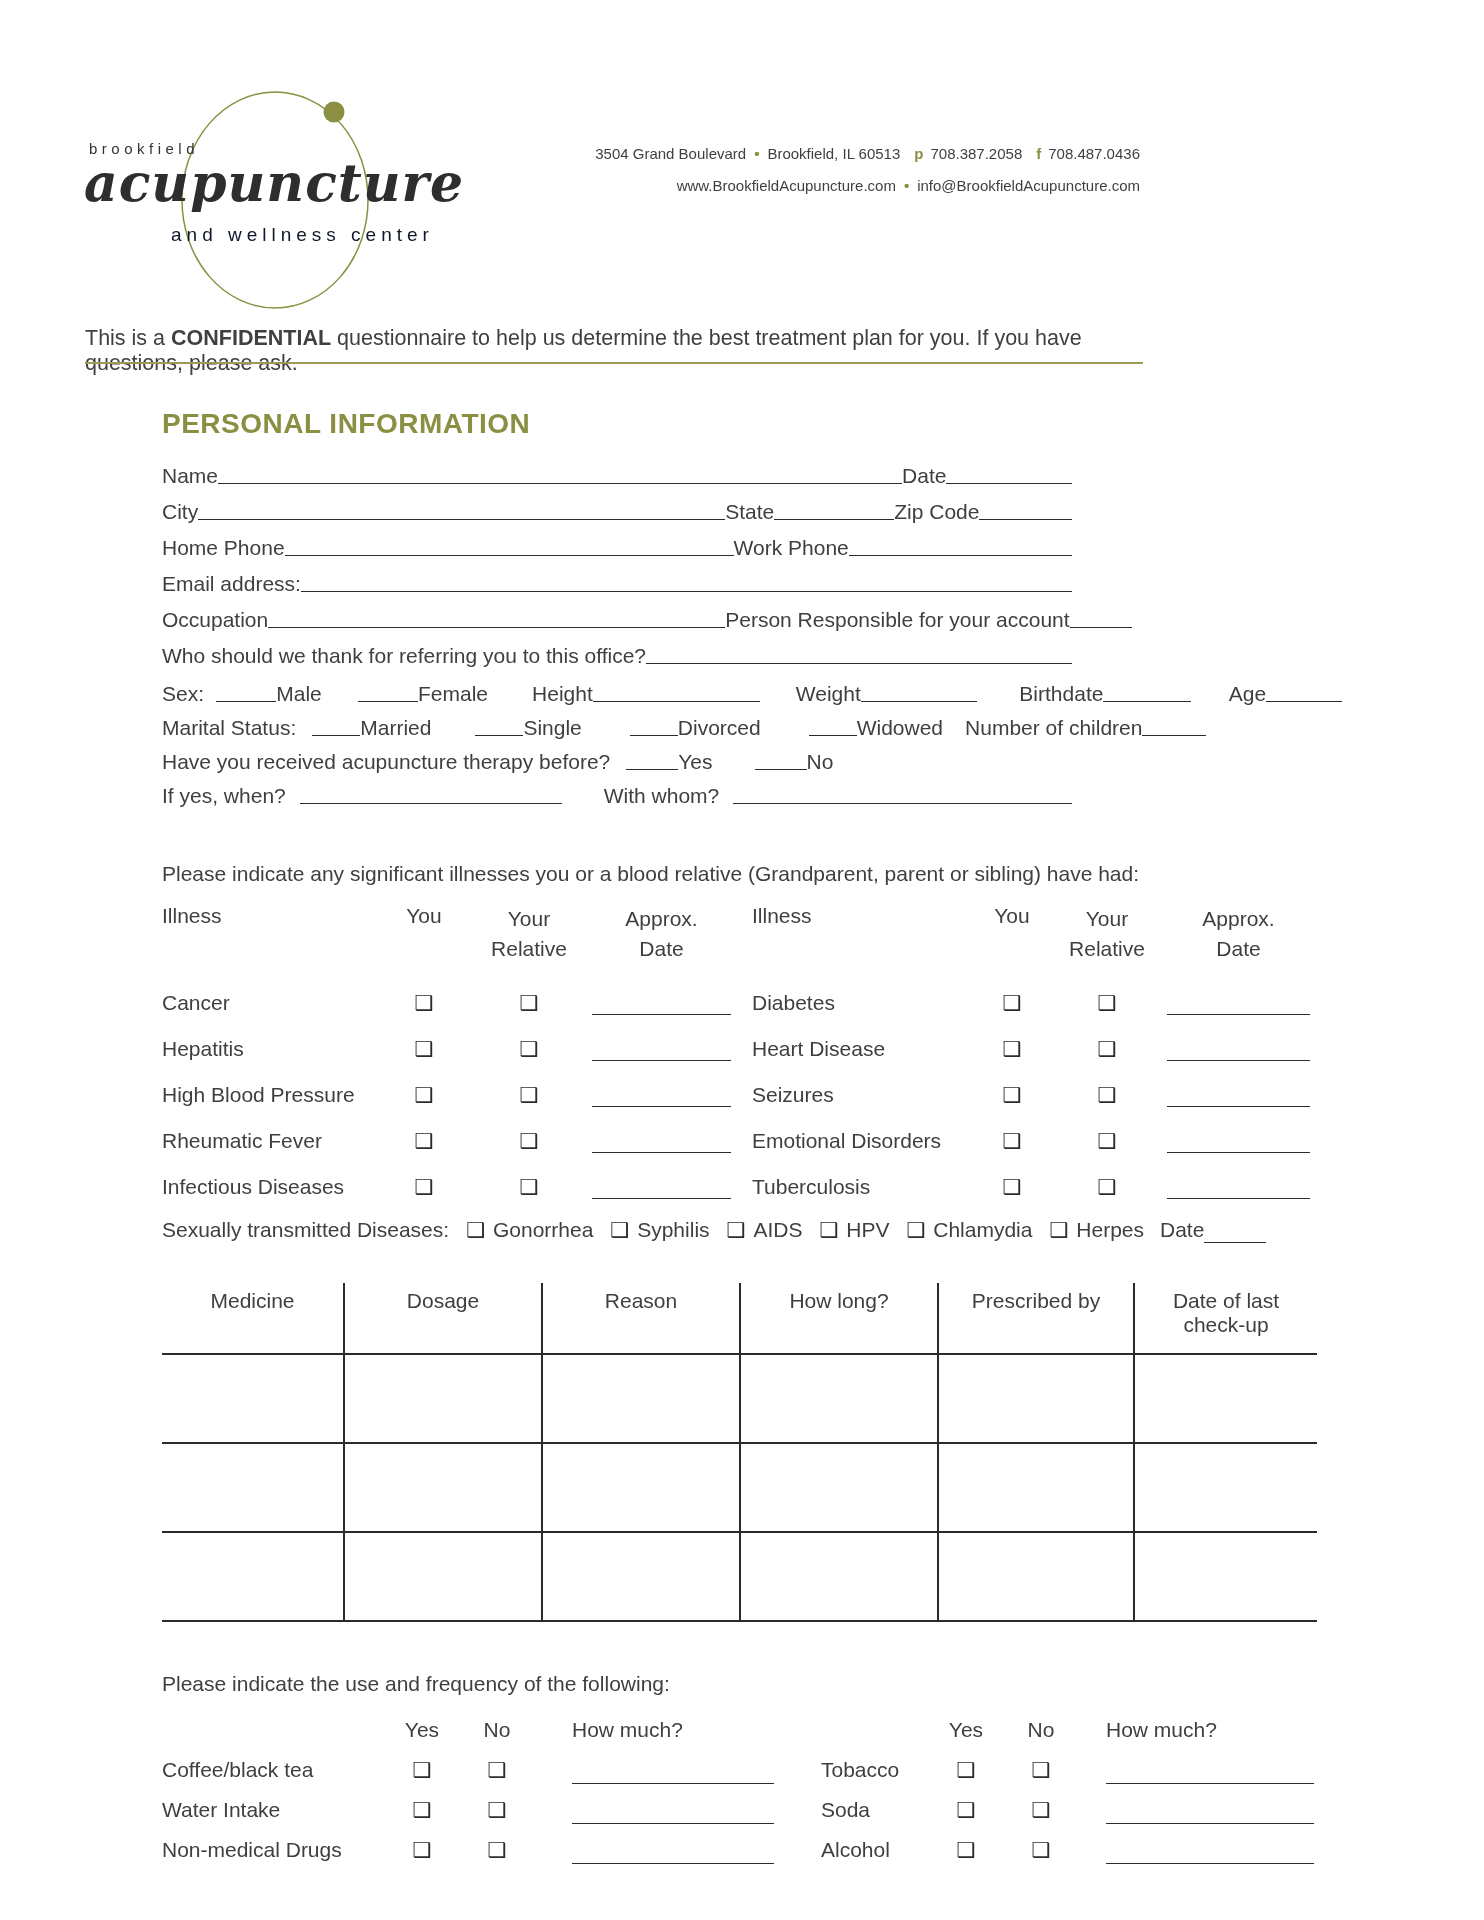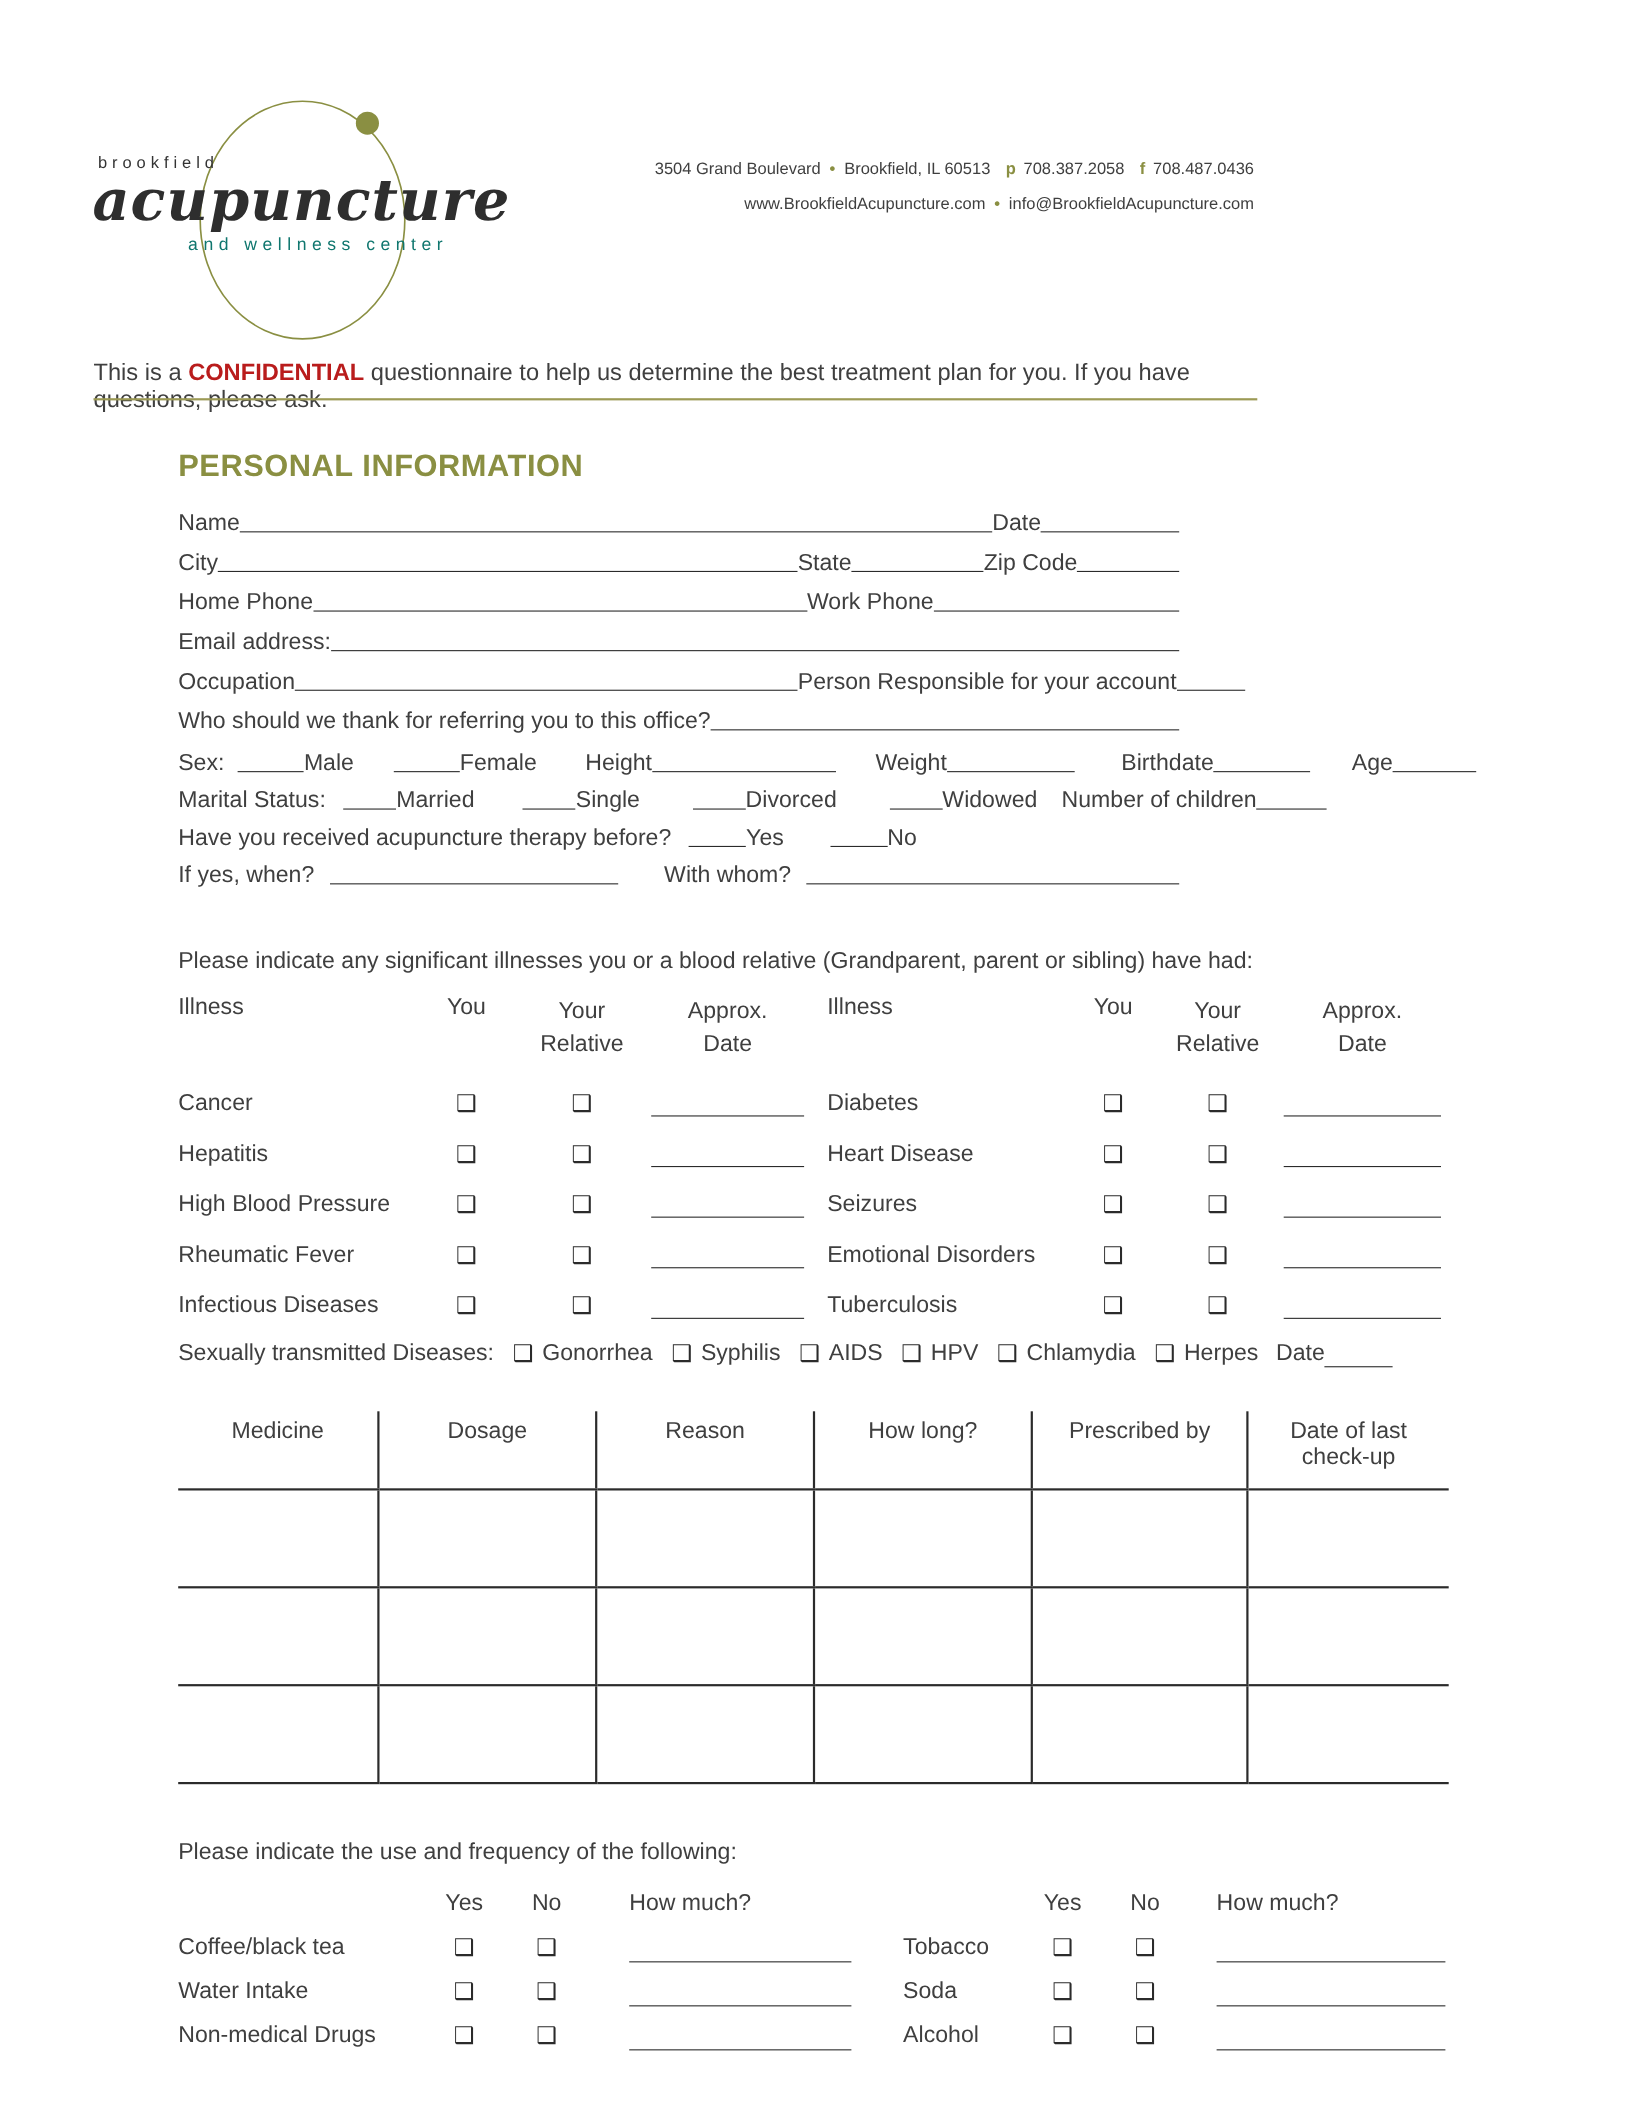--- a/index.html
+++ b/index.html
@@ -5,32 +5,32 @@
   html,body{margin:0;padding:0;background:#fff;}
   .page{position:relative;width:1484px;height:1920px;background:#fff;overflow:hidden;
         font-family:"Liberation Sans","DejaVu Sans",sans-serif;color:#3f3f3f;}
 
   
   .logo{position:absolute;left:0;top:0;width:500px;height:340px;}
   .logo svg{position:absolute;left:0;top:0;}
   .logo-top{position:absolute;left:89px;top:140px;font-size:15px;letter-spacing:4.5px;color:#333;}
   .logo-script{position:absolute;left:84px;top:152px;font-family:"DejaVu Serif",serif;
                font-style:italic;font-weight:bold;font-size:52px;color:#2e2e2e;letter-spacing:1px;}
-  .logo-bottom{position:absolute;left:171px;top:214px;font-size:16px;letter-spacing:5px;color:#0f766e;}
+  .logo-bottom{position:absolute;left:171px;top:224px;font-size:19px;letter-spacing:5px;color:#0f172a;}
 
   
   .contact{position:absolute;right:344px;top:138px;text-align:right;font-size:15px;
            line-height:32px;white-space:nowrap;color:#3f3f3f;}
   .accent{color:#8a8f42;font-weight:bold;}
   .sep{color:#8a8f42;font-weight:bold;margin:0 8px;}
   .pf{margin-left:14px;margin-right:7px;}
 
   
   .intro{position:absolute;left:85px;top:326px;width:1075px;font-size:21.5px;color:#3f3f3f;}
-  .intro b{color:#b91c1c;}
+  .intro b{color:#404040;}
   .rule{position:absolute;left:85px;top:362px;width:1058px;border-top:2px solid #9c9a55;}
 
   
   .personal{position:absolute;left:162px;top:408px;width:1180px;}
   .sec-title{font-size:28px;font-weight:bold;color:#8a8f42;margin:0 0 12px 0;letter-spacing:.5px;}
   .frow{display:flex;align-items:flex-end;height:36px;font-size:21px;white-space:nowrap;}
   .frow.short{height:34px;}
   .lbl{white-space:nowrap;}
   .fill{flex:1;border-bottom:1.6px solid #2b2b2b;margin-bottom:4px;}
   .ln{display:inline-block;border-bottom:1.6px solid #2b2b2b;margin-bottom:4px;}

